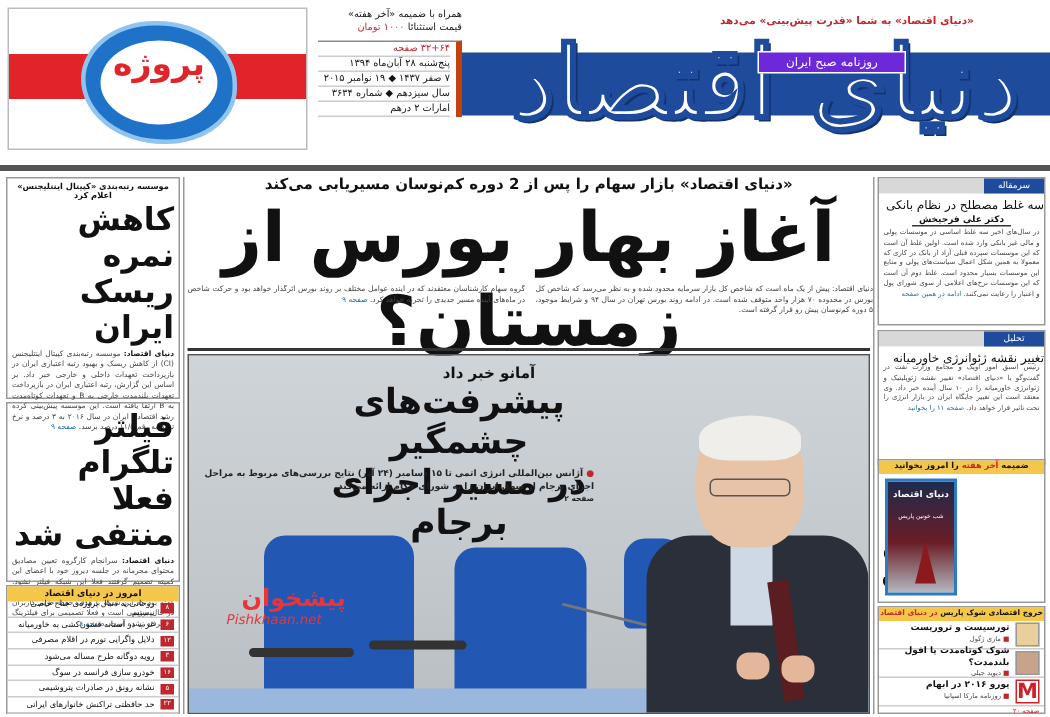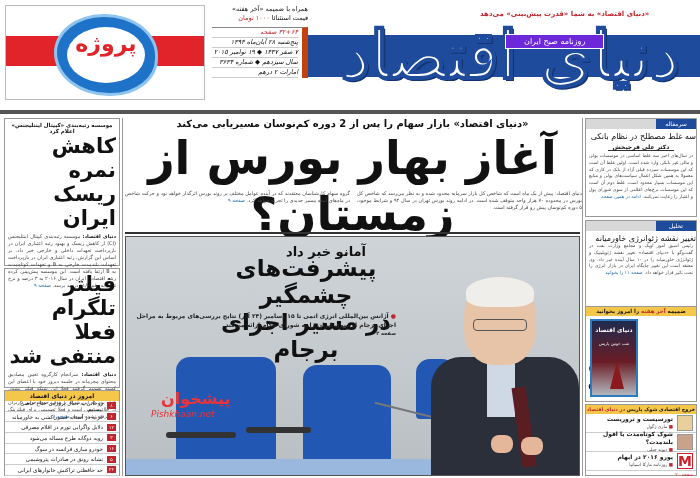--- a/index.html
+++ b/index.html
@@ -11,21 +11,21 @@
 .ad-box { left:5px; top:5px; width:200px; height:95px; border:1px solid #bbb; background:#fff; overflow:hidden; }
 .ad-stripe { position:absolute; left:0; right:0; top:30px; height:30px; background:#e0242a; }
 .ad-oval { position:absolute; left:48px; top:8px; width:104px; height:82px; border-radius:48% 52% 46% 54%; background:#1e73c8; border:3px solid #8fc4ef; }
 .ad-oval-inner { position:absolute; left:10px; top:10px; width:78px; height:56px; border-radius:50%; background:#fff; }
 .ad-brand { position:absolute; left:0; right:0; top:14px; text-align:center; color:#e0242a; font-weight:bold; font-size:22px; font-family:"DejaVu Sans",sans-serif; }
 .ad-sub { position:absolute; left:0; right:0; top:48px; text-align:center; color:#fff; font-size:9px; }
 
 .info { left:212px; top:5px; width:96px; font-size:6.5px; line-height:9px; text-align:right; }
 .info .price { margin-bottom:4px; }
 .info .price .red { color:#c0262d; }
-.info .meta { border-right:6px solid #c2410c; border-top:1px solid #888; padding-right:4px;font-style:italic; }
+.info .meta { border-right:4px solid #c2410c; border-top:1px solid #888; padding-right:4px; }
 .info .meta div { border-bottom:1px solid #ccc; }
 .info .meta .issue { color:#c0262d; }
 .info .note { color:#c0262d; margin-top:10px; }
 
 .mast-bar { left:308px; top:35px; width:392px; height:42px; background:#1f4b9c; }
 .mast-title { left:330px; top:8px; width:360px; height:95px; color:#fff; font-weight:bold; font-size:66px; line-height:95px; text-align:center; -webkit-text-stroke:2px #1f4b9c; letter-spacing:2px; font-family:"DejaVu Serif",serif; }
 .mast-title span { color:#fff; text-shadow: 0 0 0 #000, 2px 2px 0 #13336e; }
 .mast-tag { left:505px; top:34px; padding:2px 18px; border:1px solid #fff; color:#fff; font-size:8px; background:#6d28d9; }
 .mast-slogan { left:480px; top:10px; color:#c0262d; font-size:7px; font-weight:bold; }
 
@@ -53,21 +53,21 @@
 .man .head { position:absolute; left:33px; top:0; width:72px; height:88px; background:#e7c3a8; border-radius:45% 45% 40% 40%; }
 .man .hair { position:absolute; left:35px; top:0; width:68px; height:30px; background:#f0eeea; border-radius:50% 50% 30% 30%; }
 .man .glasses { position:absolute; left:42px; top:42px; width:54px; height:12px; border:1px solid #555; border-radius:4px; }
 .man .body { position:absolute; left:0; top:80px; width:148px; height:140px; background:#2a2f3a; border-radius:30px 30px 0 0; }
 .man .shirt { position:absolute; left:56px; top:80px; width:28px; height:60px; background:#cfd9e6; }
 .man .folder { position:absolute; left:86px; top:110px; width:14px; height:80px; background:#5a1e22; transform:rotate(-8deg); }
 .man .hand { position:absolute; width:22px; height:18px; background:#e4b79a; border-radius:8px; }
 .watermark-fa { position:absolute; left:35px; top:152px; color:#e8343a; font-size:16px; font-weight:bold; }
 .watermark-en { position:absolute; left:25px; top:172px; color:#e8343a; font-size:9px; font-weight:normal; font-style:italic; direction:ltr; }
 
-.photo-kicker { position:absolute; left:120px; top:7px; width:160px; text-align:center; font-size:13px; font-weight:bold; }
+.photo-kicker { position:absolute; left:120px; top:7px; width:160px; text-align:center; font-size:10px; font-weight:bold; }
 .photo-title { position:absolute; left:60px; top:18px; width:240px; text-align:center; font-size:23px; font-weight:bold; line-height:27px; }
 .photo-text { position:absolute; left:10px; top:74px; width:260px; font-size:6px; line-height:9px; text-align:right; font-weight:bold; color:#222; }
 .photo-text .bullet { color:#c0262d; }
 .photo-text .page { font-size:5px; }
 .box { border:1px solid #999; padding:3px; }
 .lb1 { left:4px; top:118px; width:116px; height:148px; }
 .lb-kicker { font-size:5.5px; font-weight:bold; text-align:center; }
 .lb-title { font-size:21px; font-weight:900; text-align:right; line-height:24px; }
 .lb-text { font-size:5px; line-height:7px; color:#444; text-align:justify; margin-top:3px; }
 .lb-text .lead-src { font-weight:bold; color:#111; }

